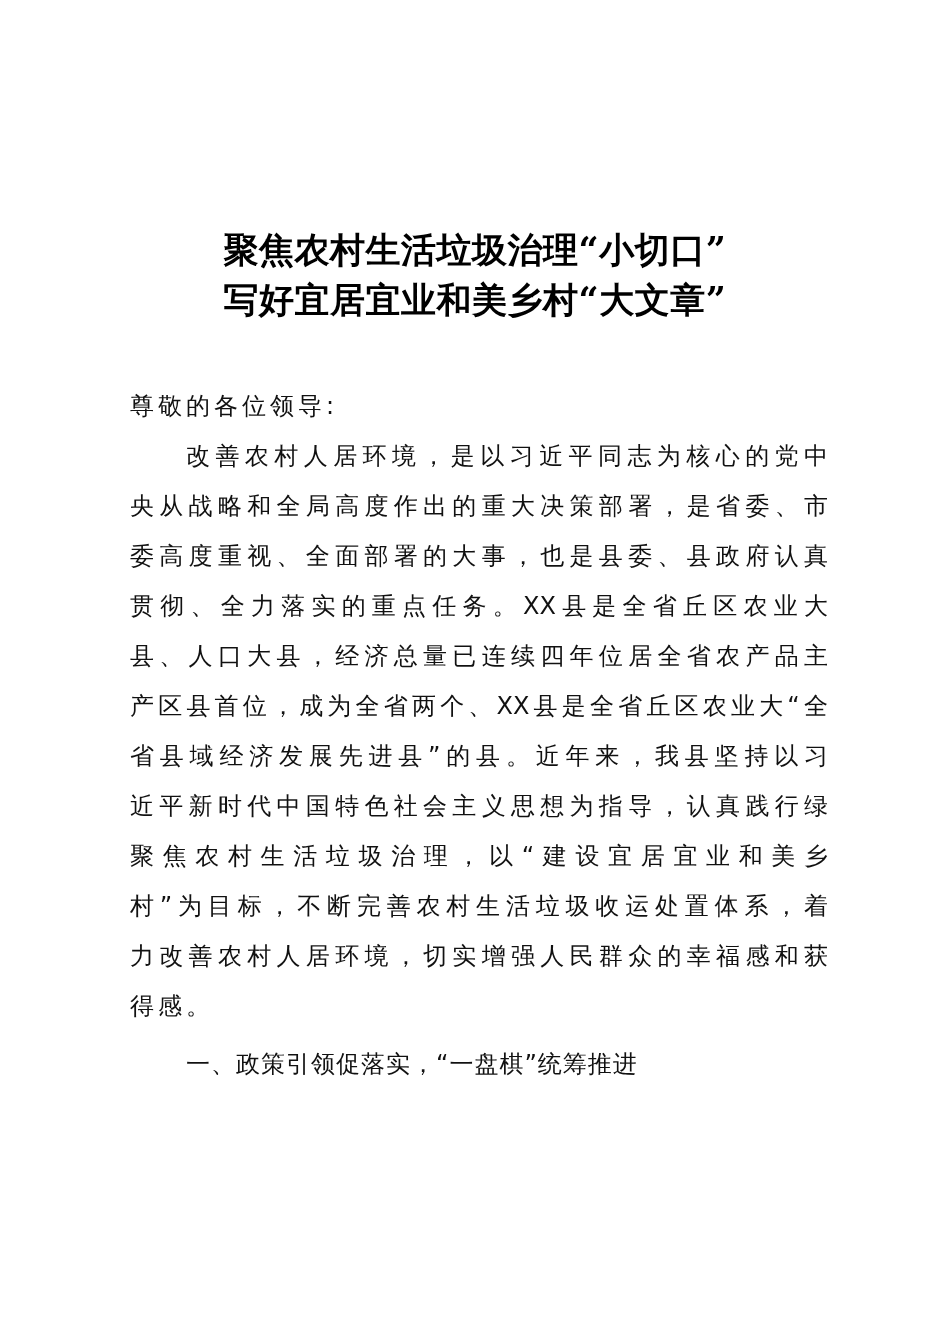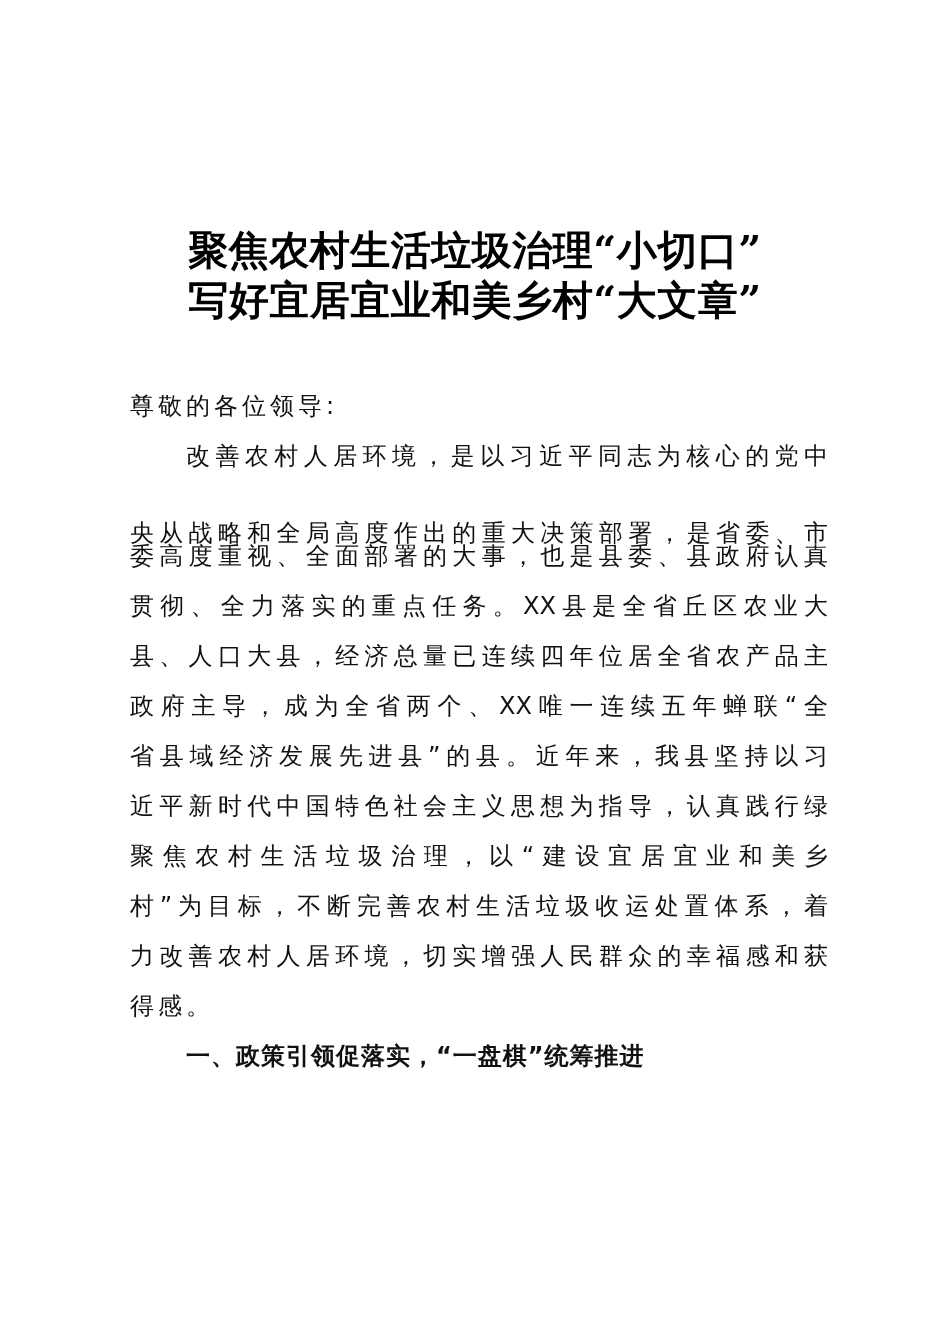--- a/index.html
+++ b/index.html
@@ -1,44 +1,44 @@
 <!DOCTYPE html>
 <html><head>
   <meta charset="utf-8">
   <style>
     html, body { margin: 0; padding: 0; background: #ffffff; }
     body { width: 950px; height: 1344px; position: relative; overflow: hidden; }
     .page { position: absolute; left: 0; top: 0; width: 950px; height: 1344px; background: #fff; }
     .title { position: absolute; left: 0; width: 950px; text-align: center;
-      font-family: "DejaVu Serif", serif; font-weight: bold; font-size: 40px;
+      font-family: "DejaVu Serif", serif; font-weight: bold; font-size: 35px;
       color: #000; letter-spacing: 0.5px; line-height: 44px; }
     .line { position: absolute; left: 130px; width: 698px; height: 50px;
       font-family: "DejaVu Sans", sans-serif; font-size: 24px; color: #111;
       line-height: 40px; white-space: nowrap; text-align: justify; text-align-last: justify; }
     .line.indent { left: 186px; width: 642px; }
     .line.short { text-align-last: left; letter-spacing: 4px; }
-    .heading { font-family: "DejaVu Sans", sans-serif; font-weight: bold; text-align-last: left; letter-spacing: 1px; }
+    .heading { font-family: "DejaVu Sans", sans-serif; font-weight: normal; text-align-last: left; letter-spacing: 1px; margin-top: 8px; }
     .bold { font-weight: bold; font-family: "DejaVu Serif", serif; }
   </style>
 </head>
 <body>
 
 <div class="page">
 
   <div class="title" style="top:228px;">聚焦农村生活垃圾治理“小切口”</div>
   <div class="title" style="top:278px;">写好宜居宜业和美乡村“大文章”</div>
 
   <div class="line short" style="top:386px;">尊敬的各位领导:</div>
 
   <div class="line indent" style="top:436px;">改善农村人居环境，是以习近平同志为核心的党中</div>
-  <div class="line" style="top:486px;margin-top:27px;">央从战略和全局高度作出的重大决策部署，是省委、市</div>
+  <div class="line" style="top:486px;">央从战略和全局高度作出的重大决策部署，是省委、市</div>
   <div class="line" style="top:536px;">委高度重视、全面部署的大事，也是县委、县政府认真</div>
   <div class="line" style="top:586px;">贯彻、全力落实的重点任务。XX县是全省丘区农业大</div>
   <div class="line" style="top:636px;">县、人口大县，经济总量已连续四年位居全省农产品主</div>
-  <div class="line" style="top:686px;">政府主导，成为全省两个、XX唯一连续五年蝉联“全</div>
+  <div class="line" style="top:686px;">产区县首位，成为全省两个、XX县是全省丘区农业大“全</div>
   <div class="line" style="top:736px;">省县域经济发展先进县”的县。近年来，我县坚持以习</div>
   <div class="line" style="top:786px;">近平新时代中国特色社会主义思想为指导，认真践行绿</div>
   <div class="line" style="top:836px;">聚焦农村生活垃圾治理，以“建设宜居宜业和美乡</div>
   <div class="line" style="top:886px;">村”为目标，不断完善农村生活垃圾收运处置体系，着</div>
   <div class="line" style="top:936px;">力改善农村人居环境，切实增强人民群众的幸福感和获</div>
   <div class="line short" style="top:986px;">得感。</div>
 
   <div class="line indent heading" style="top:1036px;">一、政策引领促落实，“一盘棋”统筹推进</div>
 
 

